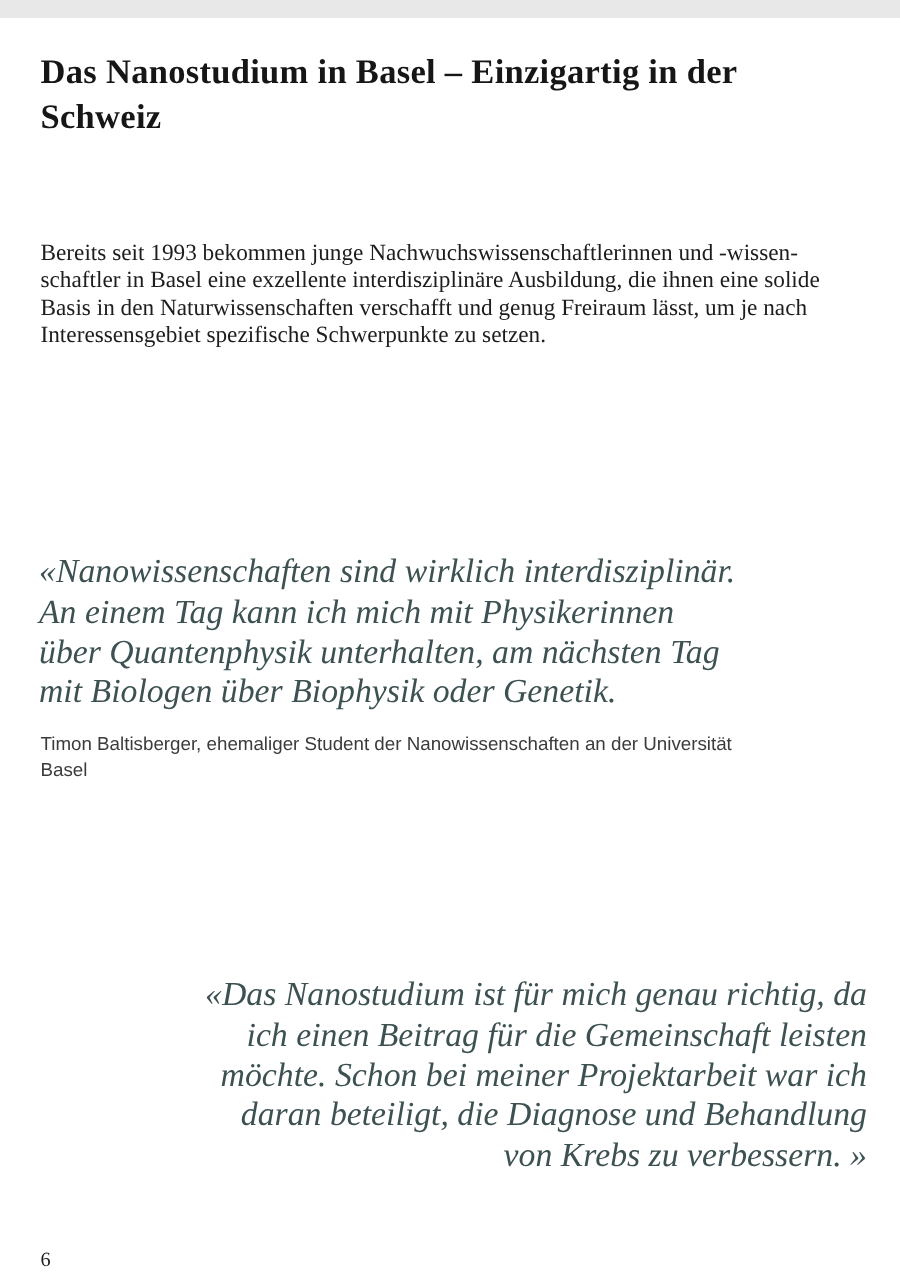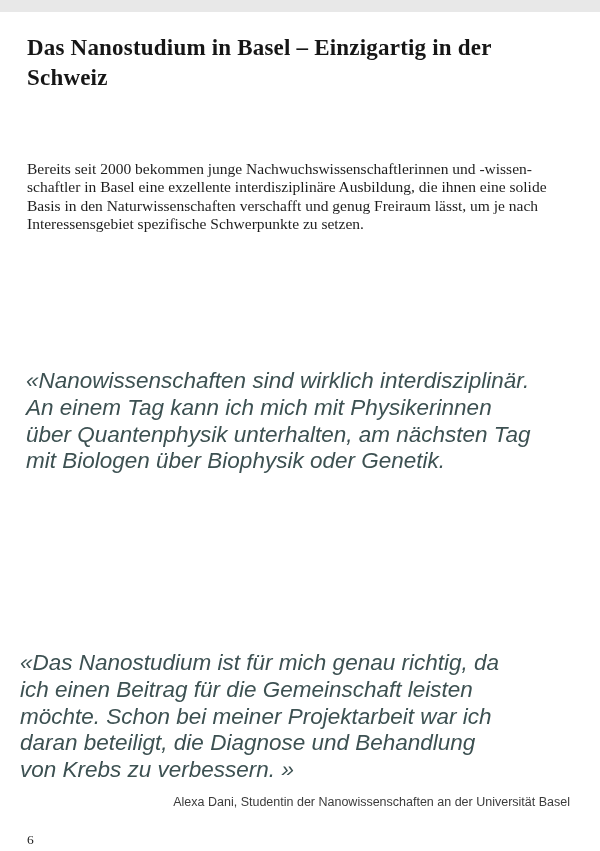--- a/index.html
+++ b/index.html
@@ -32,28 +32,28 @@
     font-family: "Liberation Serif", serif;
     font-size: 15.5px;
     line-height: 18.3px;
     color: var(--text, #1d1d1d);
   }
   .p1 { top: 89px; }
   .p2 { top: 148px; }
   .p3 { top: 239px; }
   .pull-quote {
     position: absolute;
-    font-family: Liberation Sans, sans-serif;
+    font-family: Liberation Serif, serif;
     font-style: italic;
     font-size: 22.5px;
     line-height: 26.8px;
     color: var(--quote, #3d5152);
   }
   .quote-left { left: 26px; top: 356px; width: 560px; text-align: left; }
-  .quote-right { right: 40px; top: 638px; width: 540px; }
+  .quote-right { right: 22px; top: 638px; width: 540px; text-align: right; }
   .attribution {
     position: absolute;
     font-family: "Liberation Sans", sans-serif;
     font-size: 12.5px;
     line-height: 17px;
     color: var(--attribution, #3b3b3b);
   }
   .attribution-left { left: 27px; top: 476px; width: 500px; text-align: left; }
   .attribution-right { right: 30px; top: 782px; width: 520px; text-align: right; }
   .page-number {
@@ -66,35 +66,36 @@
 </style>
 </head>
 <body>
 
 <div class="page">
 
   <h1 class="page-title multiline">Das Nanostudium in Basel – Einzigartig in der
 Schweiz</h1>
 
 
-  <p class="body-paragraph multiline p2">Bereits seit 2000 bekommen junge Nachwuchswissenschaftlerinnen und -wissen-
+  <p class="body-paragraph multiline p2">Bereits seit 1993 bekommen junge Nachwuchswissenschaftlerinnen und -wissen-
 schaftler in Basel eine exzellente interdisziplinäre Ausbildung, die ihnen eine solide
 Basis in den Naturwissenschaften verschafft und genug Freiraum lässt, um je nach
 Interessensgebiet spezifische Schwerpunkte zu setzen.</p>
 
 
   <blockquote class="pull-quote multiline quote-left">«Nanowissenschaften sind wirklich interdisziplinär.
 An einem Tag kann ich mich mit Physikerinnen
 über Quantenphysik unterhalten, am nächsten Tag
 mit Biologen über Biophysik oder Genetik.</blockquote>
 
+  <p class="attribution multiline attribution-left">Timon Baltisberger, ehemaliger Student der Nanowissenschaften an der Universität
+Basel</p>
 
   <blockquote class="pull-quote multiline quote-right">«Das Nanostudium ist für mich genau richtig, da
 ich einen Beitrag für die Gemeinschaft leisten
 möchte. Schon bei meiner Projektarbeit war ich
 daran beteiligt, die Diagnose und Behandlung
 von Krebs zu verbessern. »</blockquote>
 
-  <p class="attribution multiline attribution-right">Alexa Dani, Studentin der Nanowissenschaften an der Universität Basel</p>
 
   <div class="page-number">6</div>
 
 </div>
 
 </body></html>

